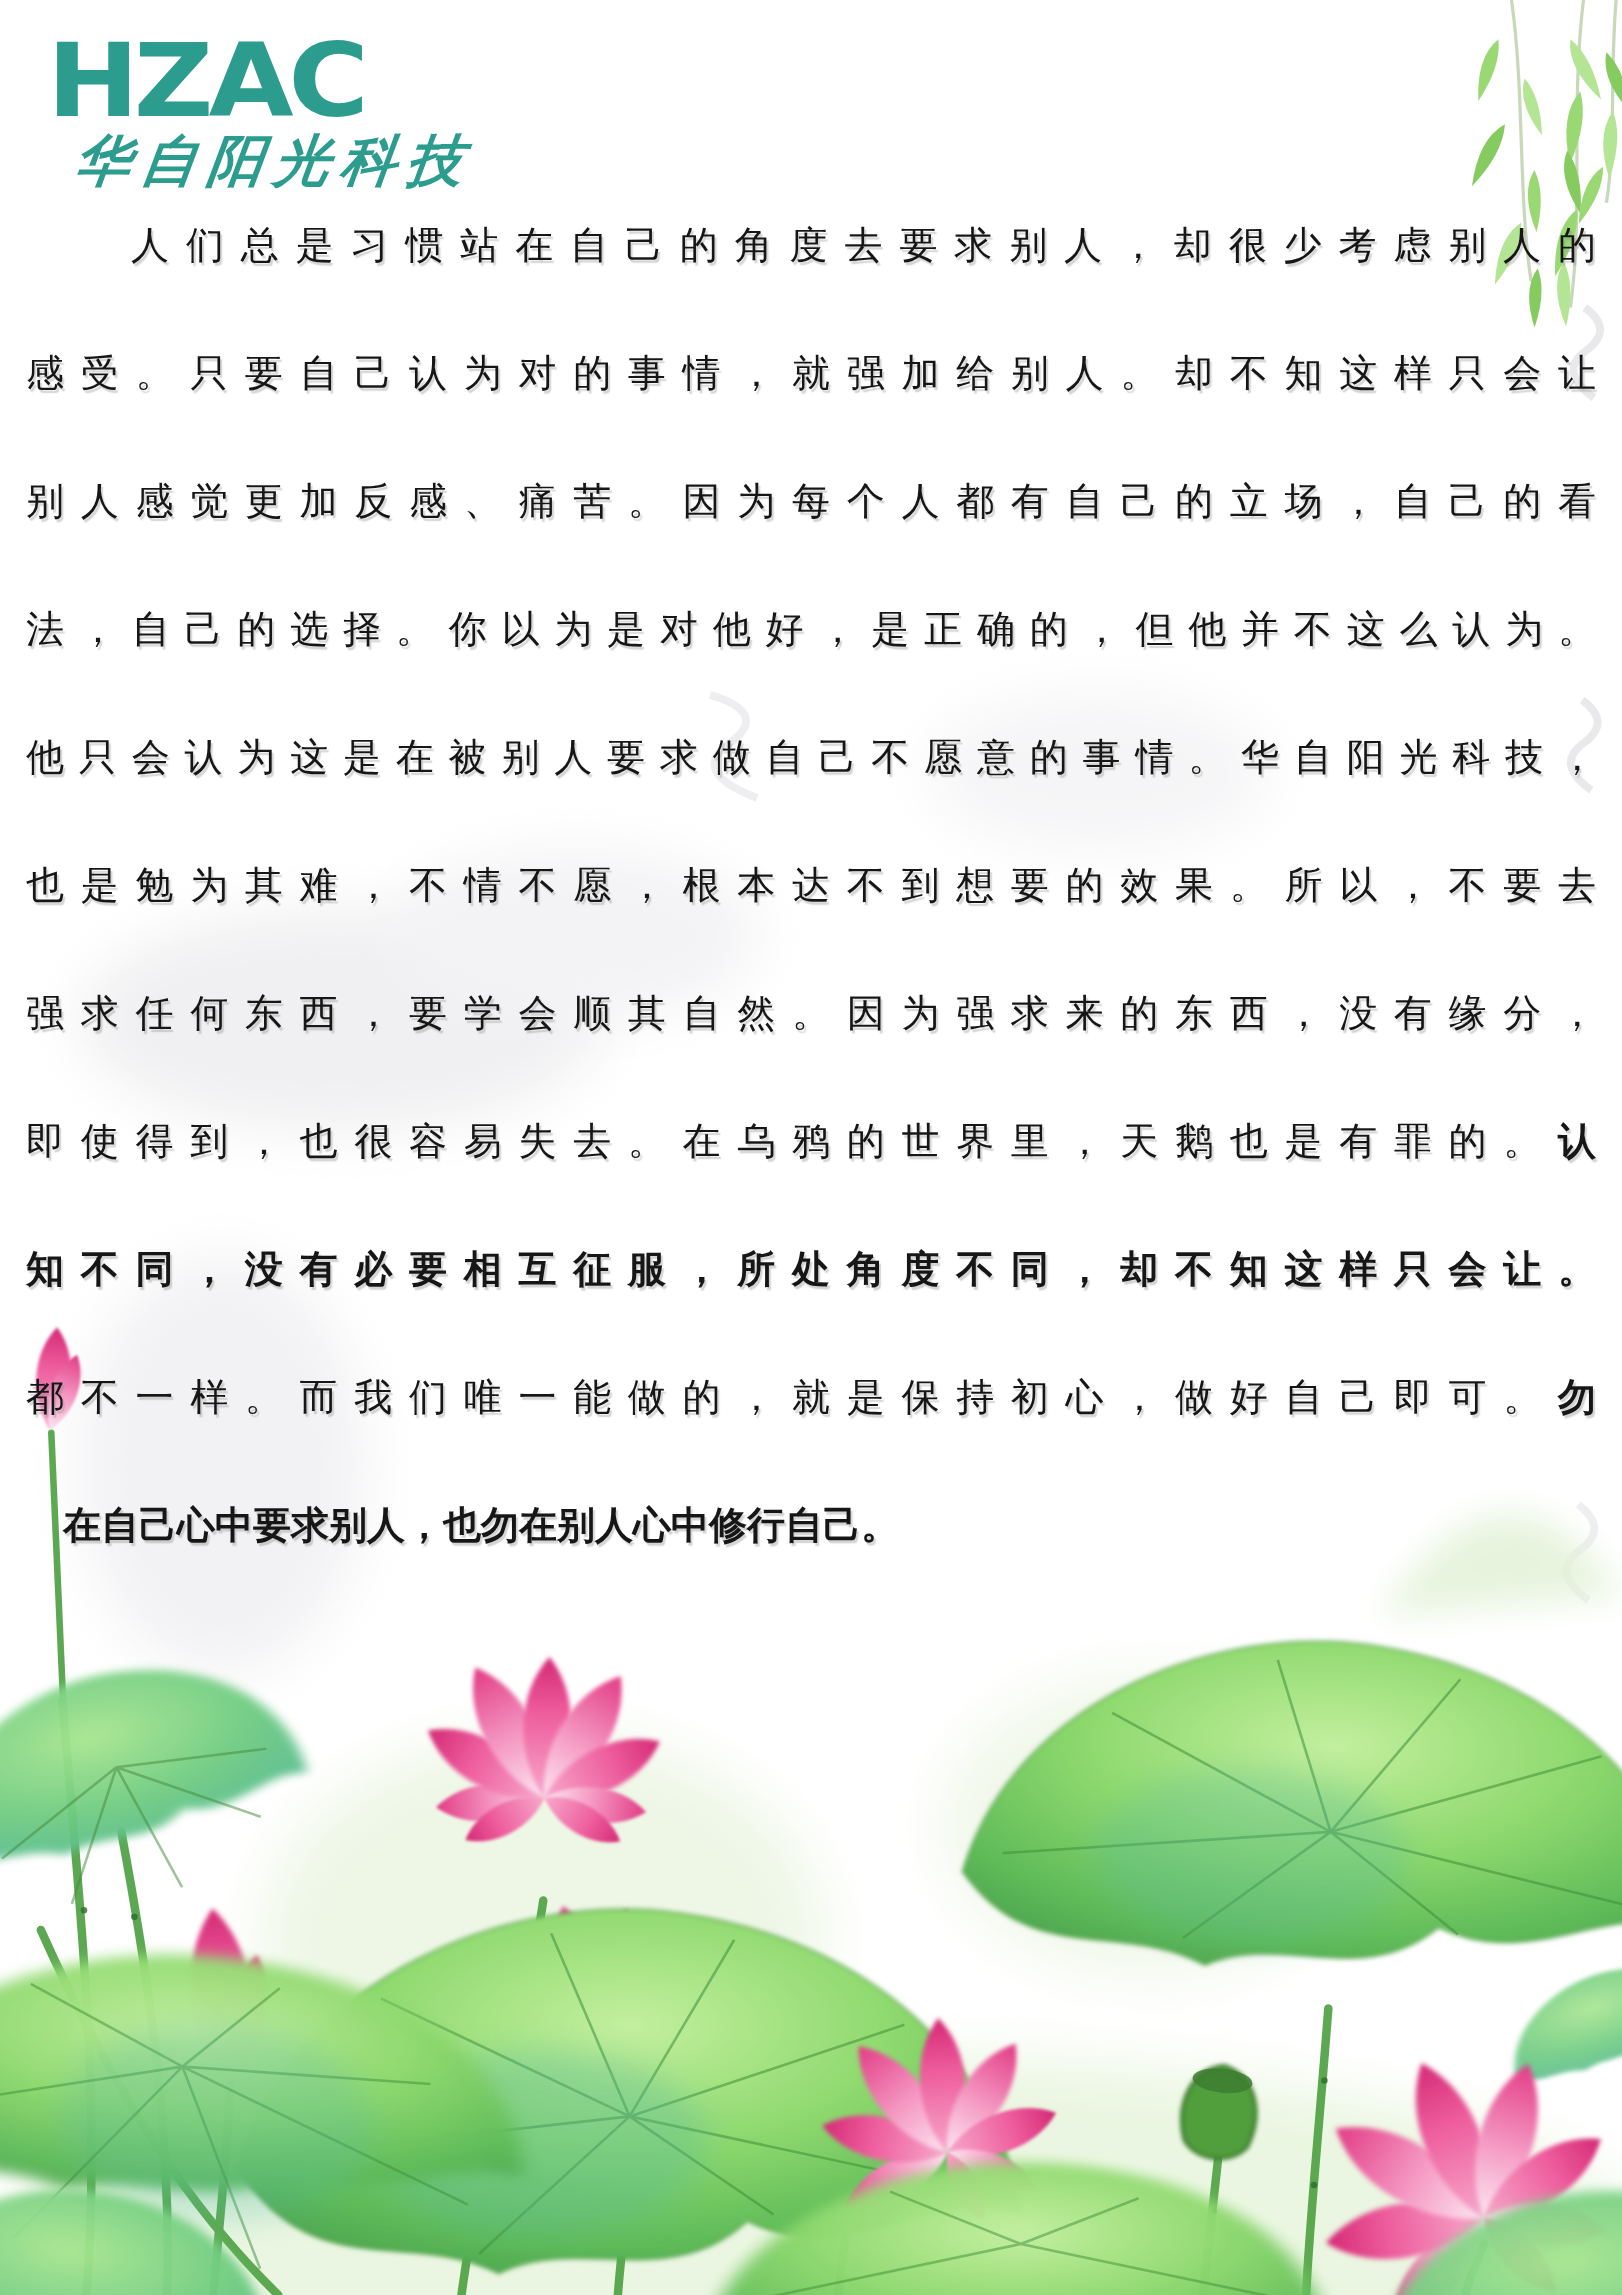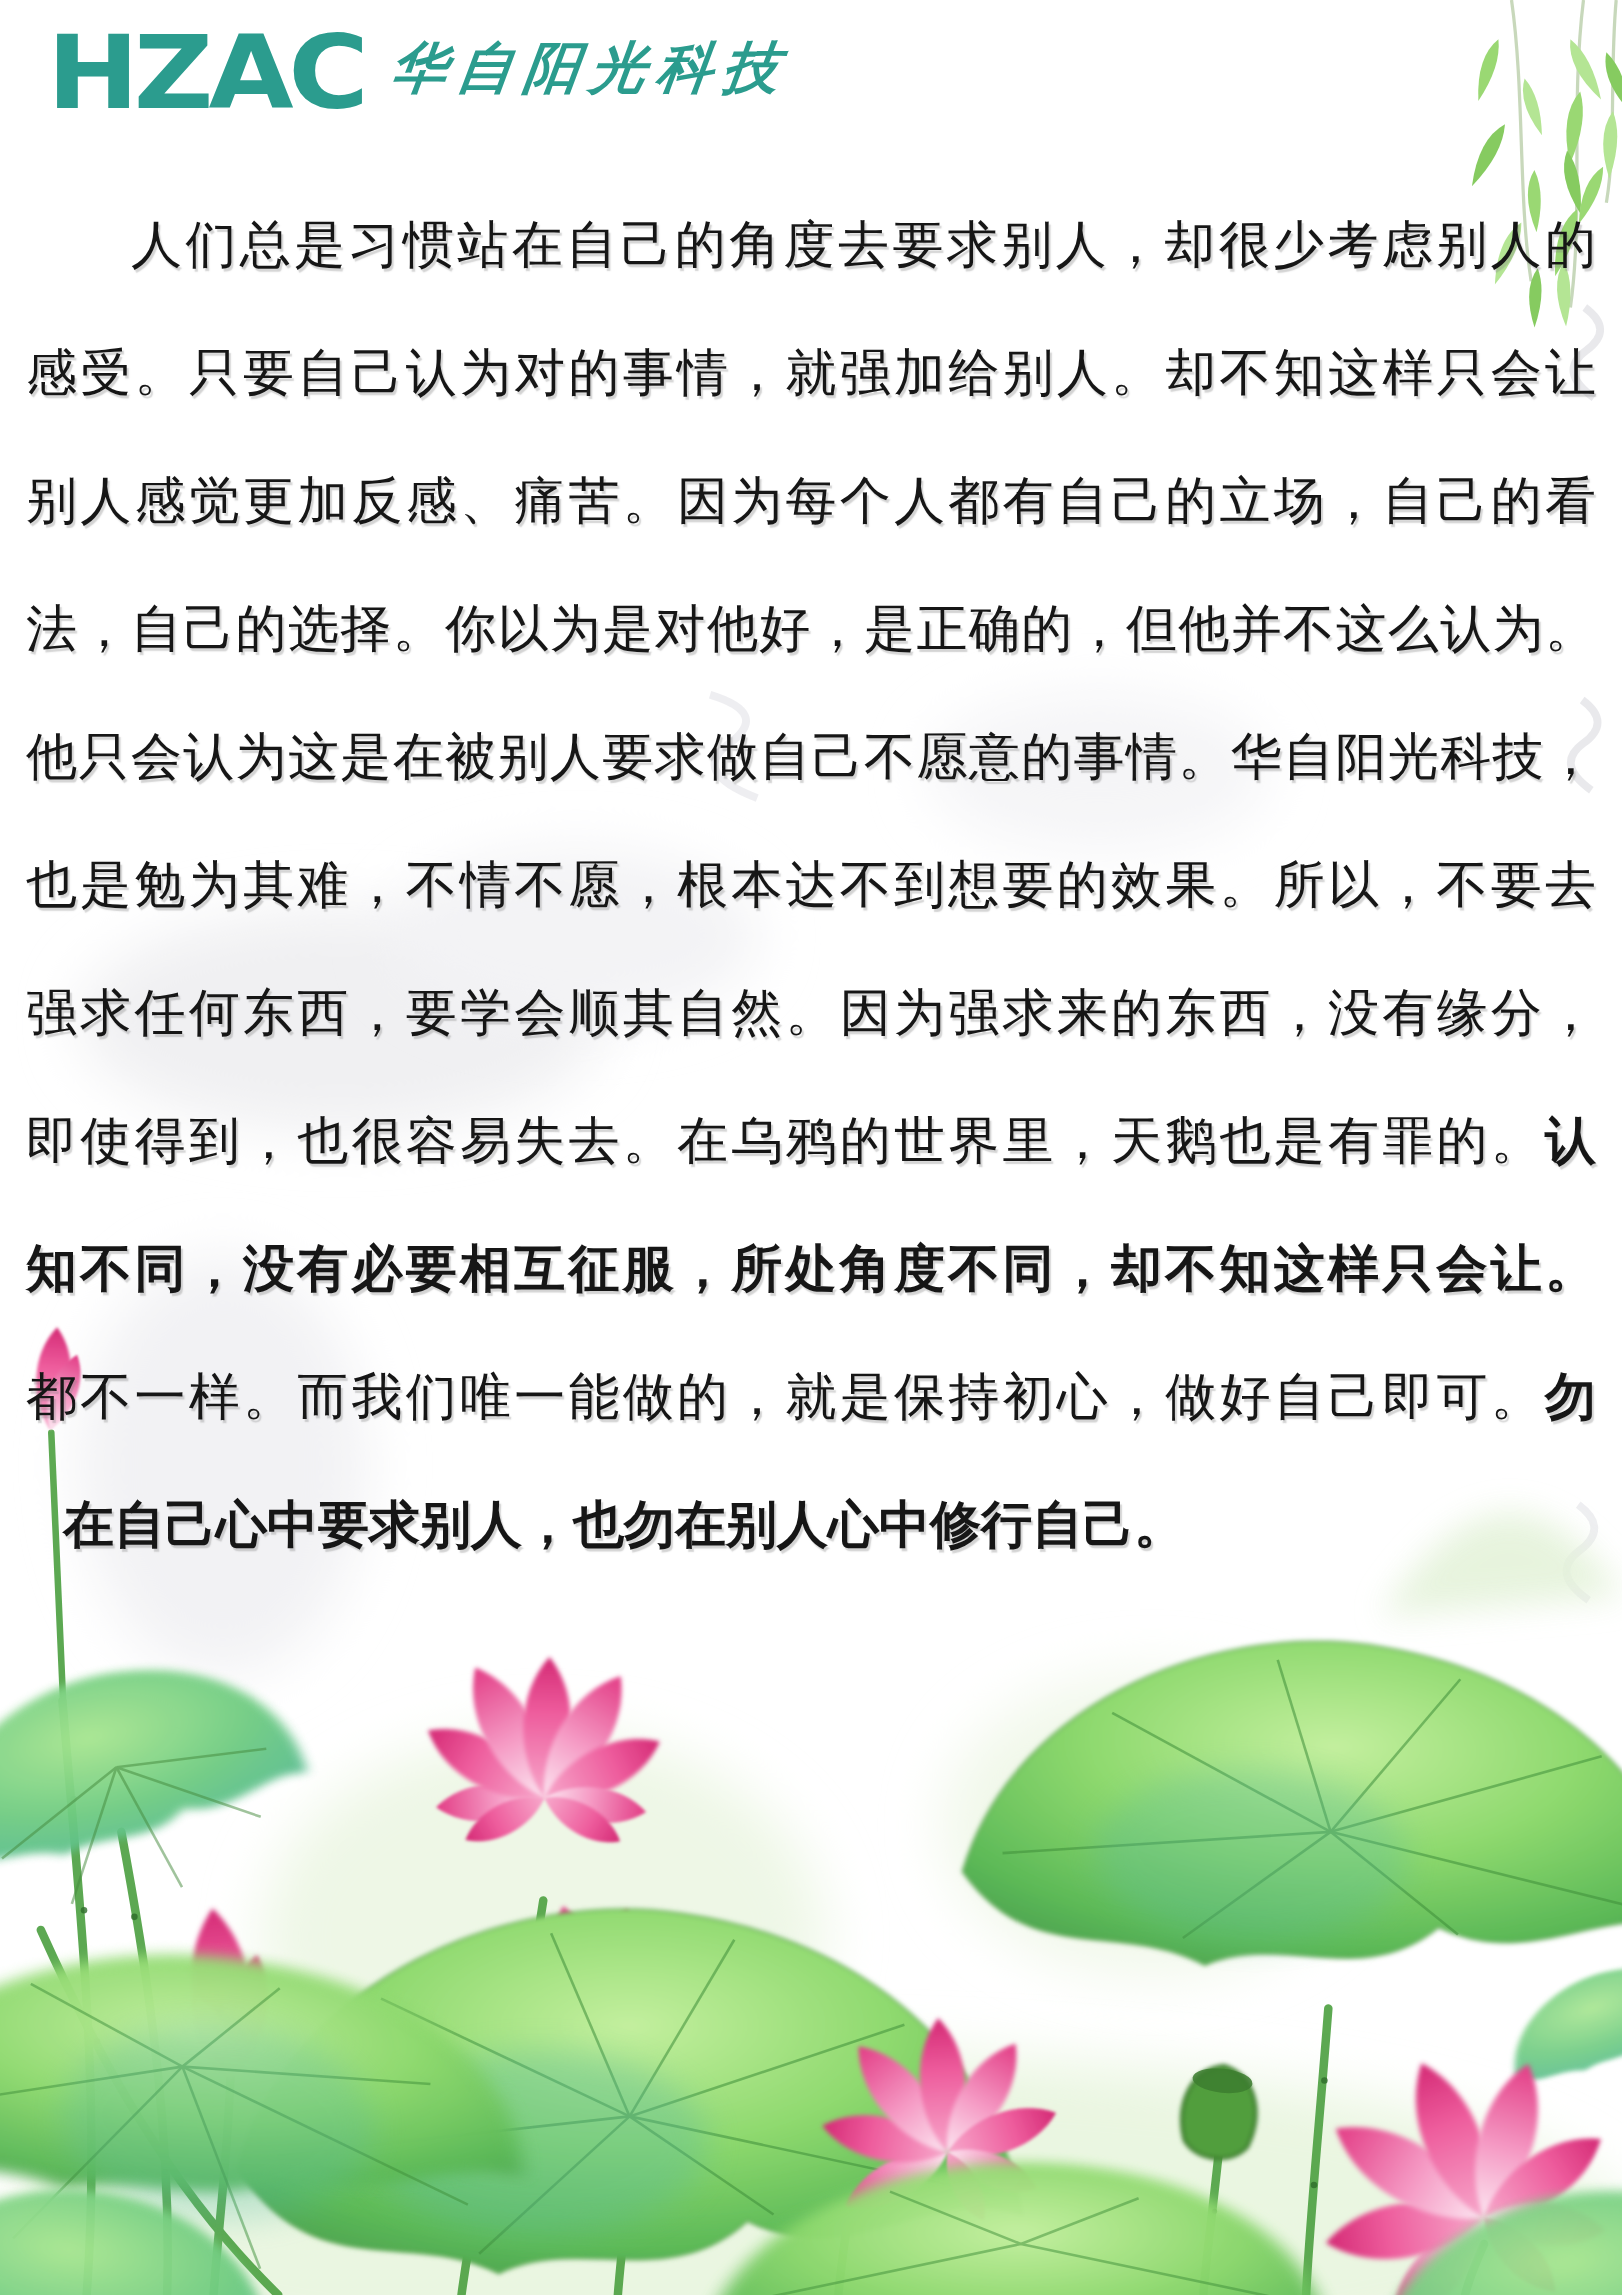--- a/index.html
+++ b/index.html
@@ -1,33 +1,33 @@
 <!DOCTYPE html>
 <html style="font-size:10.5px"><head>
 <meta charset="utf-8">
 <style>
   html,body{margin:0;padding:0;}
   body{
     width:1623px;height:2295px;position:relative;overflow:hidden;
     background:#ffffff;font-family:"Liberation Serif",serif;
   }
   .art{position:absolute;left:0;top:0;width:1623px;height:2295px;z-index:0;pointer-events:none;}
-  .brand{position:absolute;left:47px;top:14px;z-index:3;display:flex;align-items:center;}
+  .brand{position:absolute;left:47px;top:22px;z-index:3;display:flex;align-items:flex-start;flex-direction:column;}
   .wordmark{
     font-family:"DejaVu Sans",sans-serif;font-weight:800;font-size:110px;line-height:1;
     letter-spacing:-5.2px;transform:scaleY(.92);transform-origin:bottom left;
   }
   .tagline{
     font-family:"DejaVu Serif",serif;font-weight:bold;font-style:italic;
     font-size:56px;line-height:1;letter-spacing:10.5px;margin-left:27.5px;margin-bottom:3.9px;
     transform:skewX(-7deg);
   }
   .article{position:absolute;left:26px;top:181px;width:1570px;z-index:2;}
   .text-line{
-    font-size:51px;height:128px;line-height:128px;color:#161616;
+    font-size:38px;height:128px;line-height:128px;color:#161616;
     text-align:justify;text-align-last:justify;white-space:nowrap;
     text-shadow:2px 2.6px 1.3px rgba(130,130,130,.35);
   }
   .text-line.indent{text-indent:105px;}
   .text-line.no-jl{text-align-last:left;white-space:normal;margin-left:37px;}
   .text-line .bold{font-weight:900;font-family:"DejaVu Sans",sans-serif;}
 </style>
 </head>
 <body>
 

